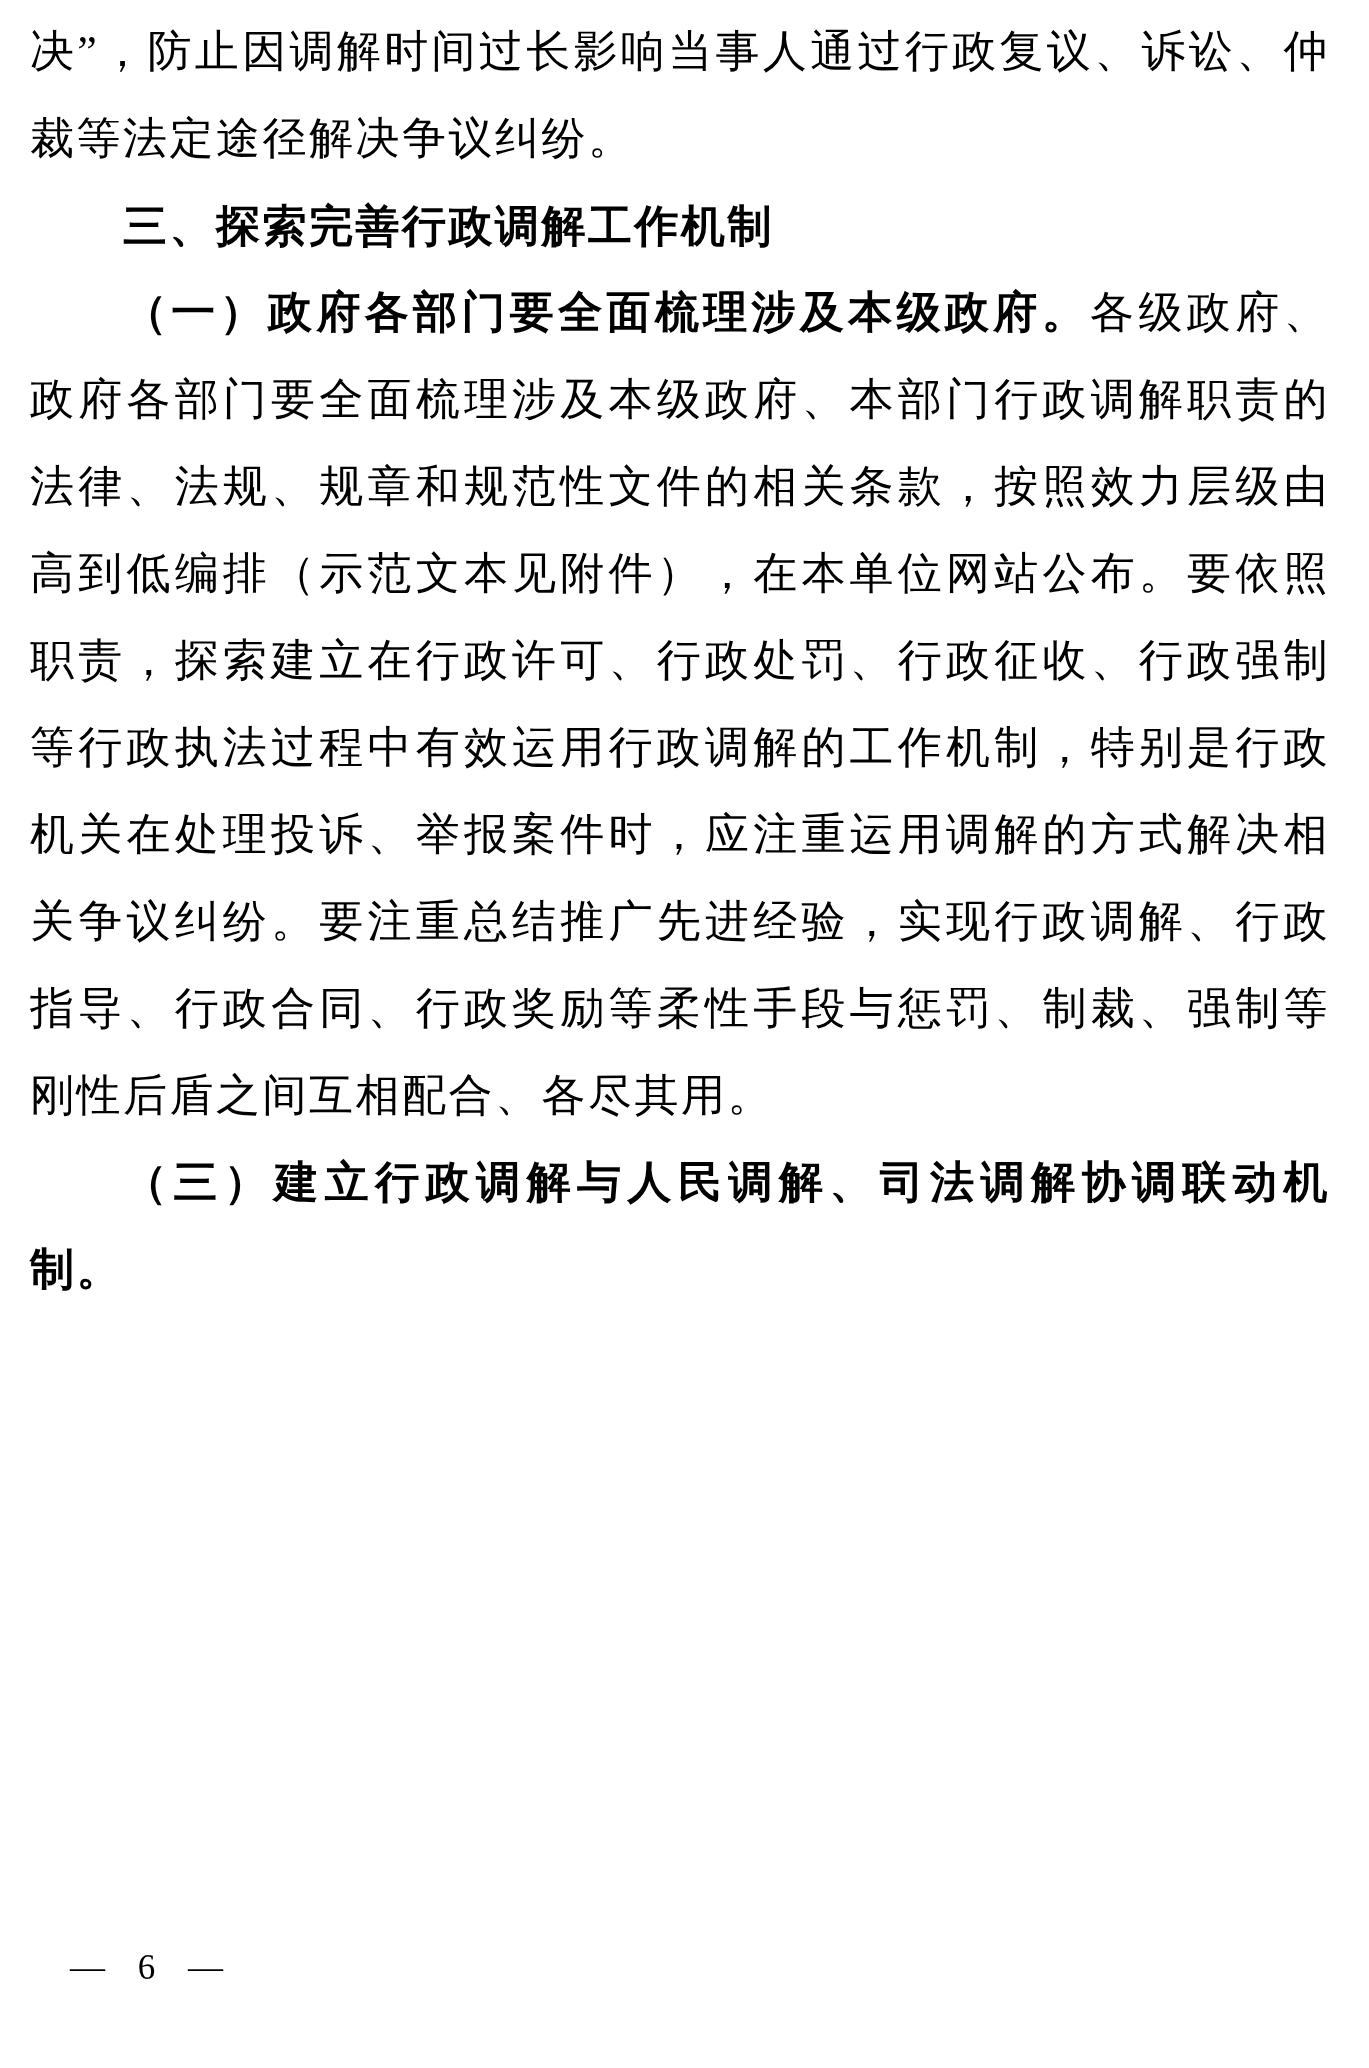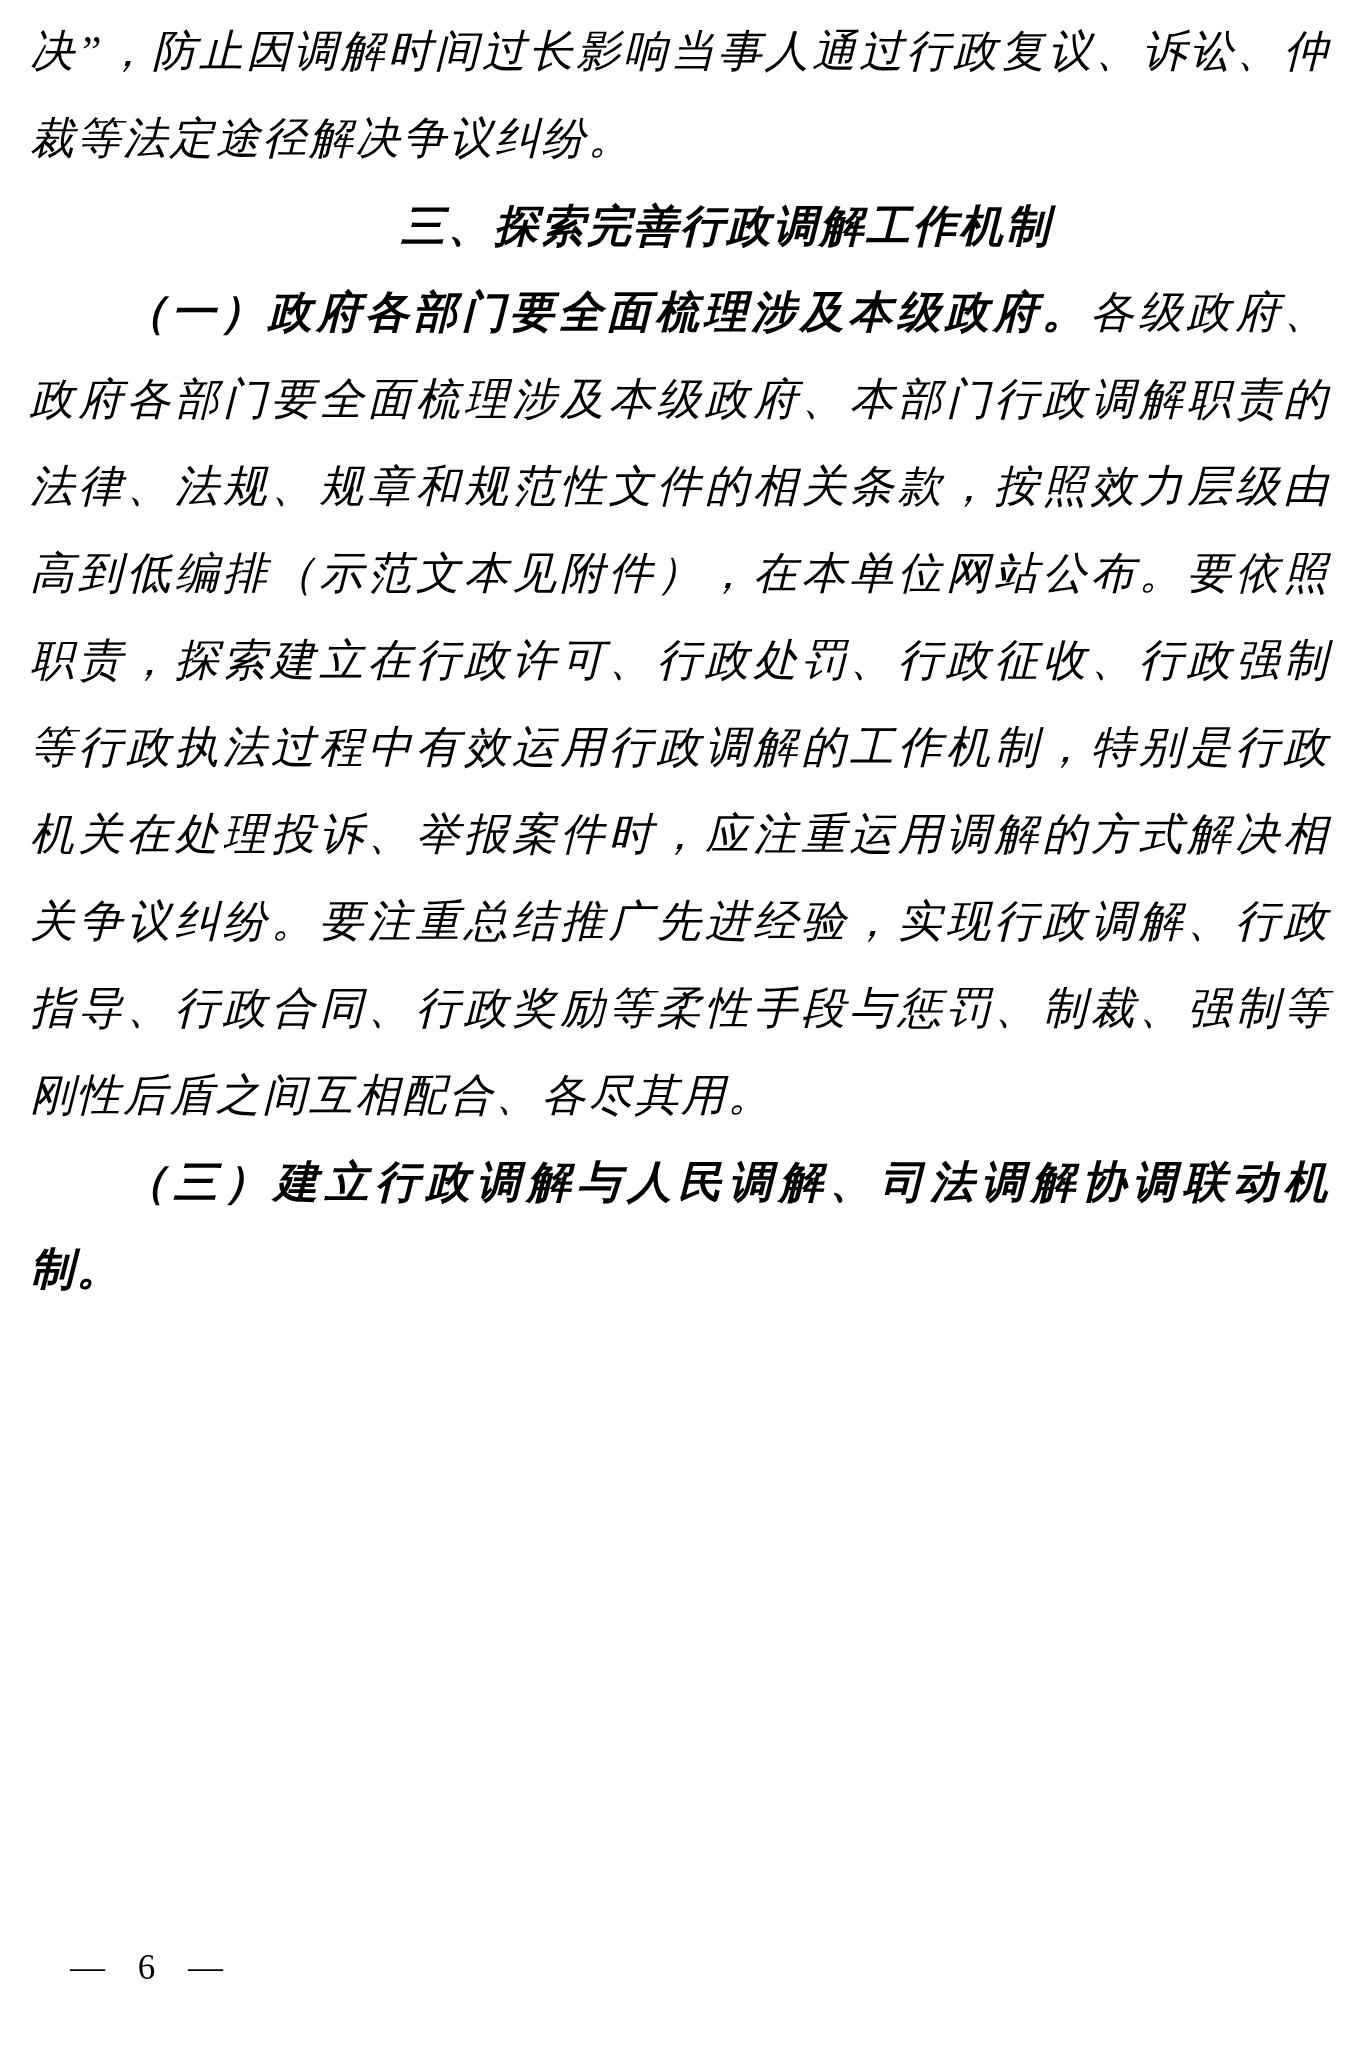--- a/index.html
+++ b/index.html
@@ -8,37 +8,36 @@
     position: relative;
     overflow: hidden;
     font-family: "Liberation Serif", "DejaVu Serif", serif;
     color: #000000;
   }
   .page { position: absolute; inset: 0; background: #ffffff; }
   .doc-body {
     position: absolute;
     left: 30px; top: 8px;
     width: 1300px;
-    font-style: italic;
   }
   .par {
     margin: 0;
     font-size: 44px;
     line-height: 87px;
     letter-spacing: 2.5px;
     text-align: justify;
     text-justify: inter-ideograph;
     text-indent: 93px;
     font-family: "Liberation Serif", "DejaVu Serif", serif;
   }
   .par.continuation { text-indent: 0; }
   .par.section-heading {
     font-family: "Liberation Sans", "DejaVu Sans", sans-serif;
     font-weight: bold;
-    text-align: center;
+    text-align: left;
   }
   .lead { font-weight: bold; }
   .footer {
     position: absolute;
     left: 70px; top: 1948px;
     font-size: 35px;
     line-height: 40px;
     word-spacing: 22px;
     letter-spacing: 1px;
     font-family: "Liberation Serif", "DejaVu Serif", serif;

